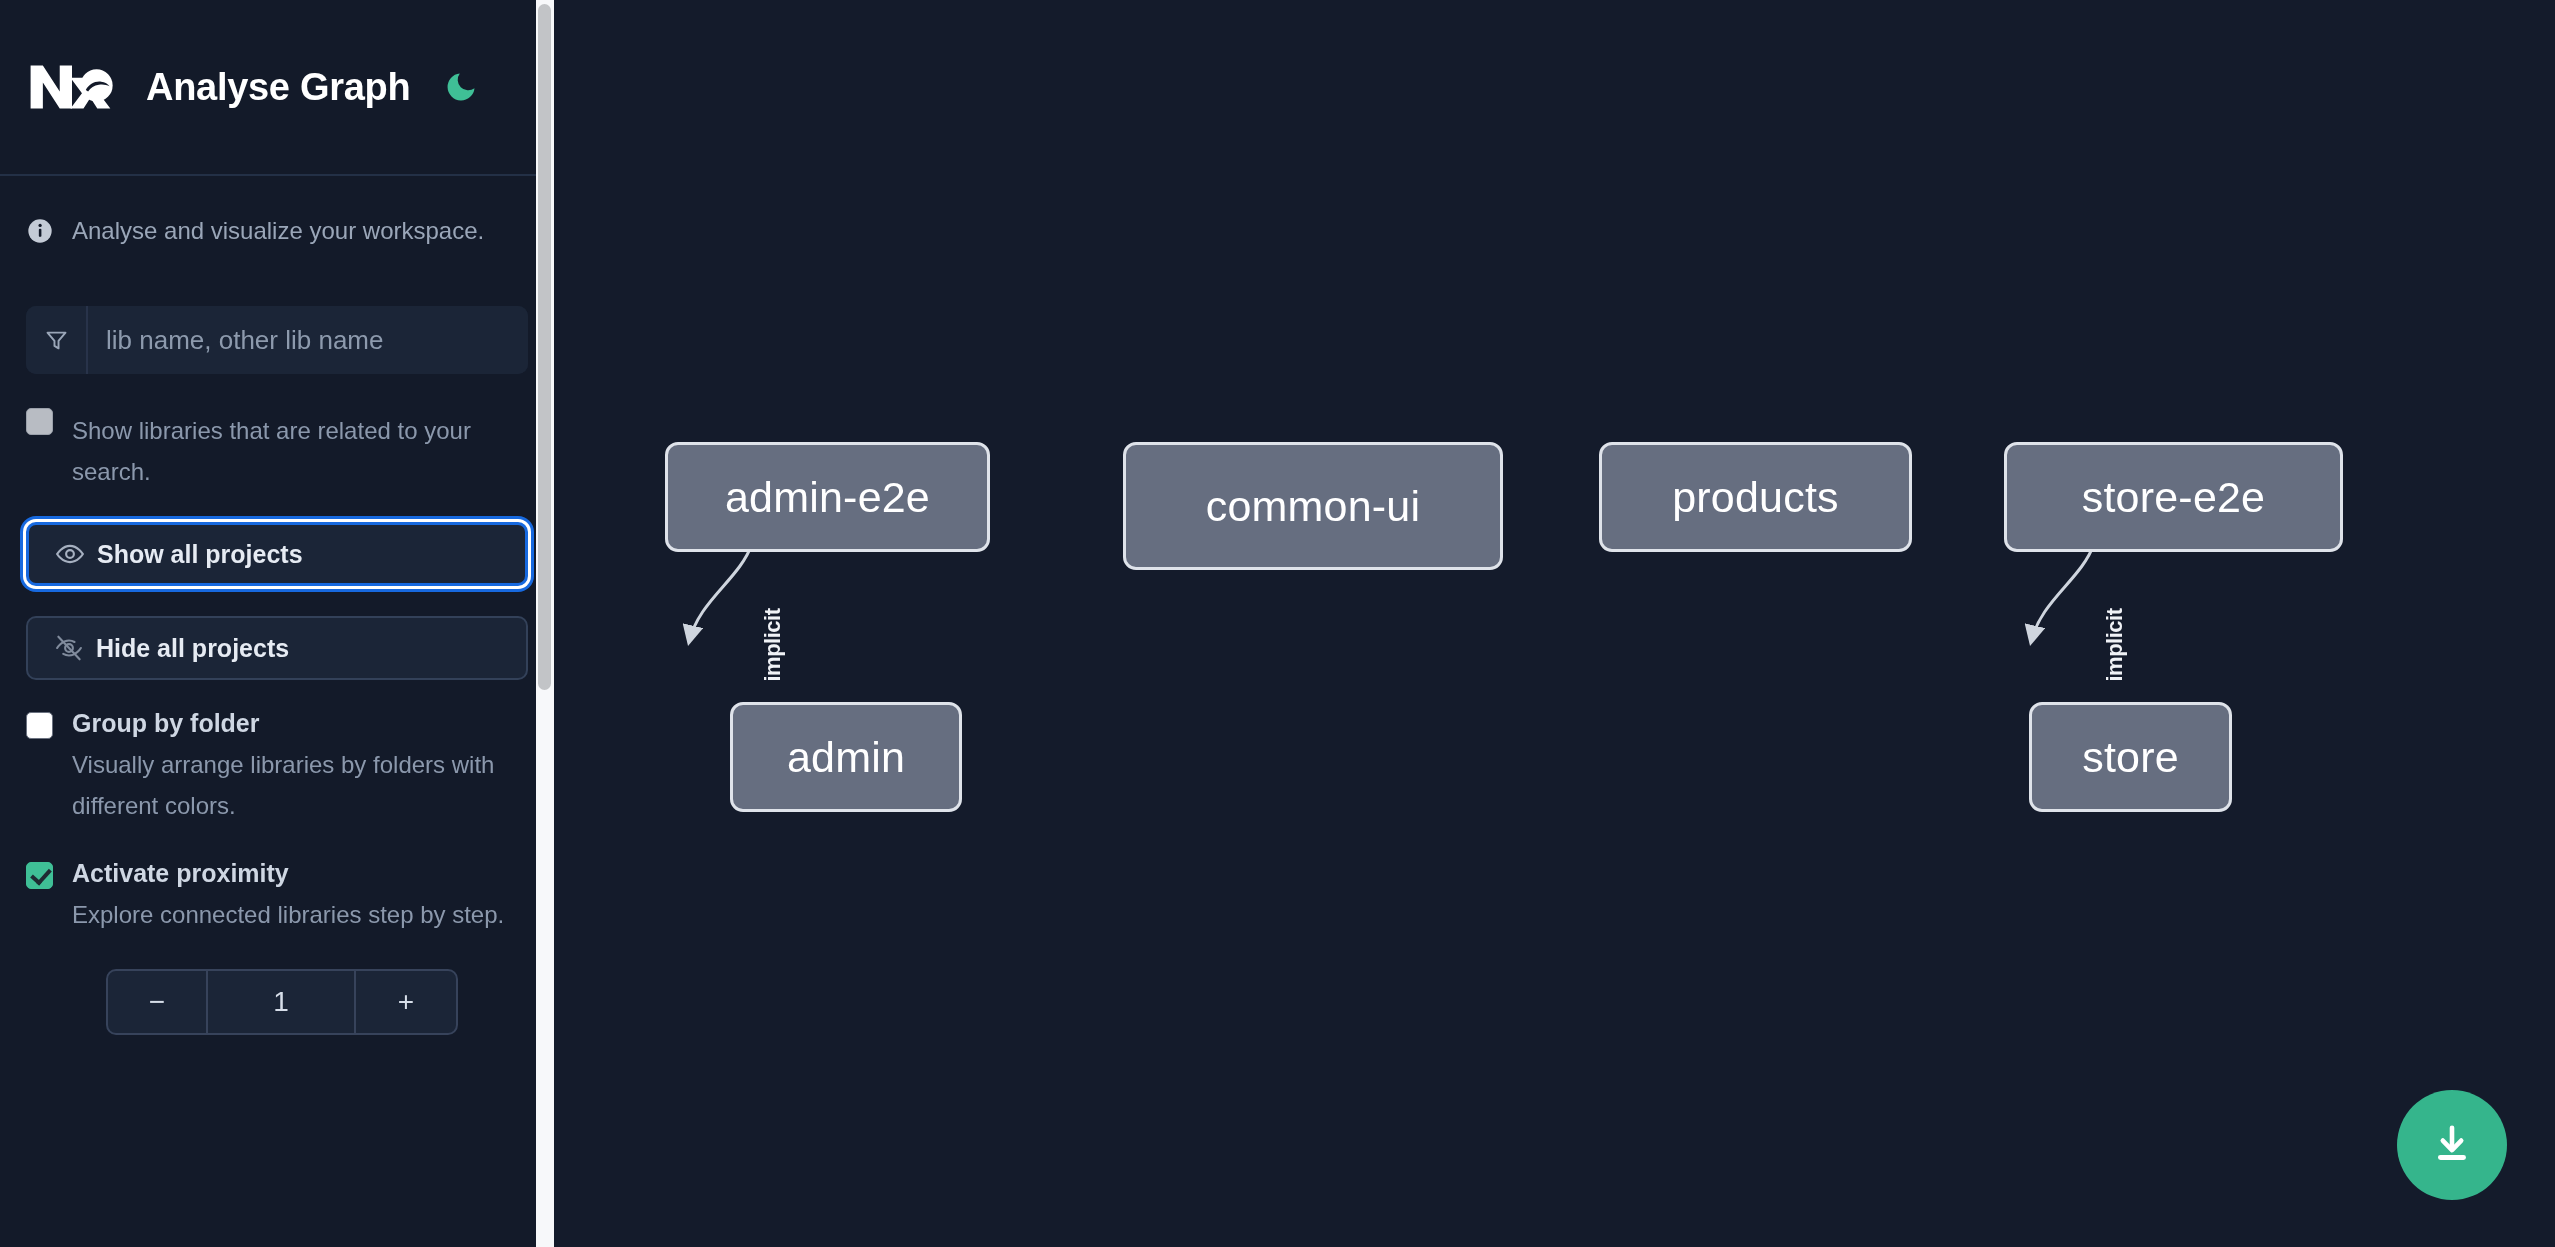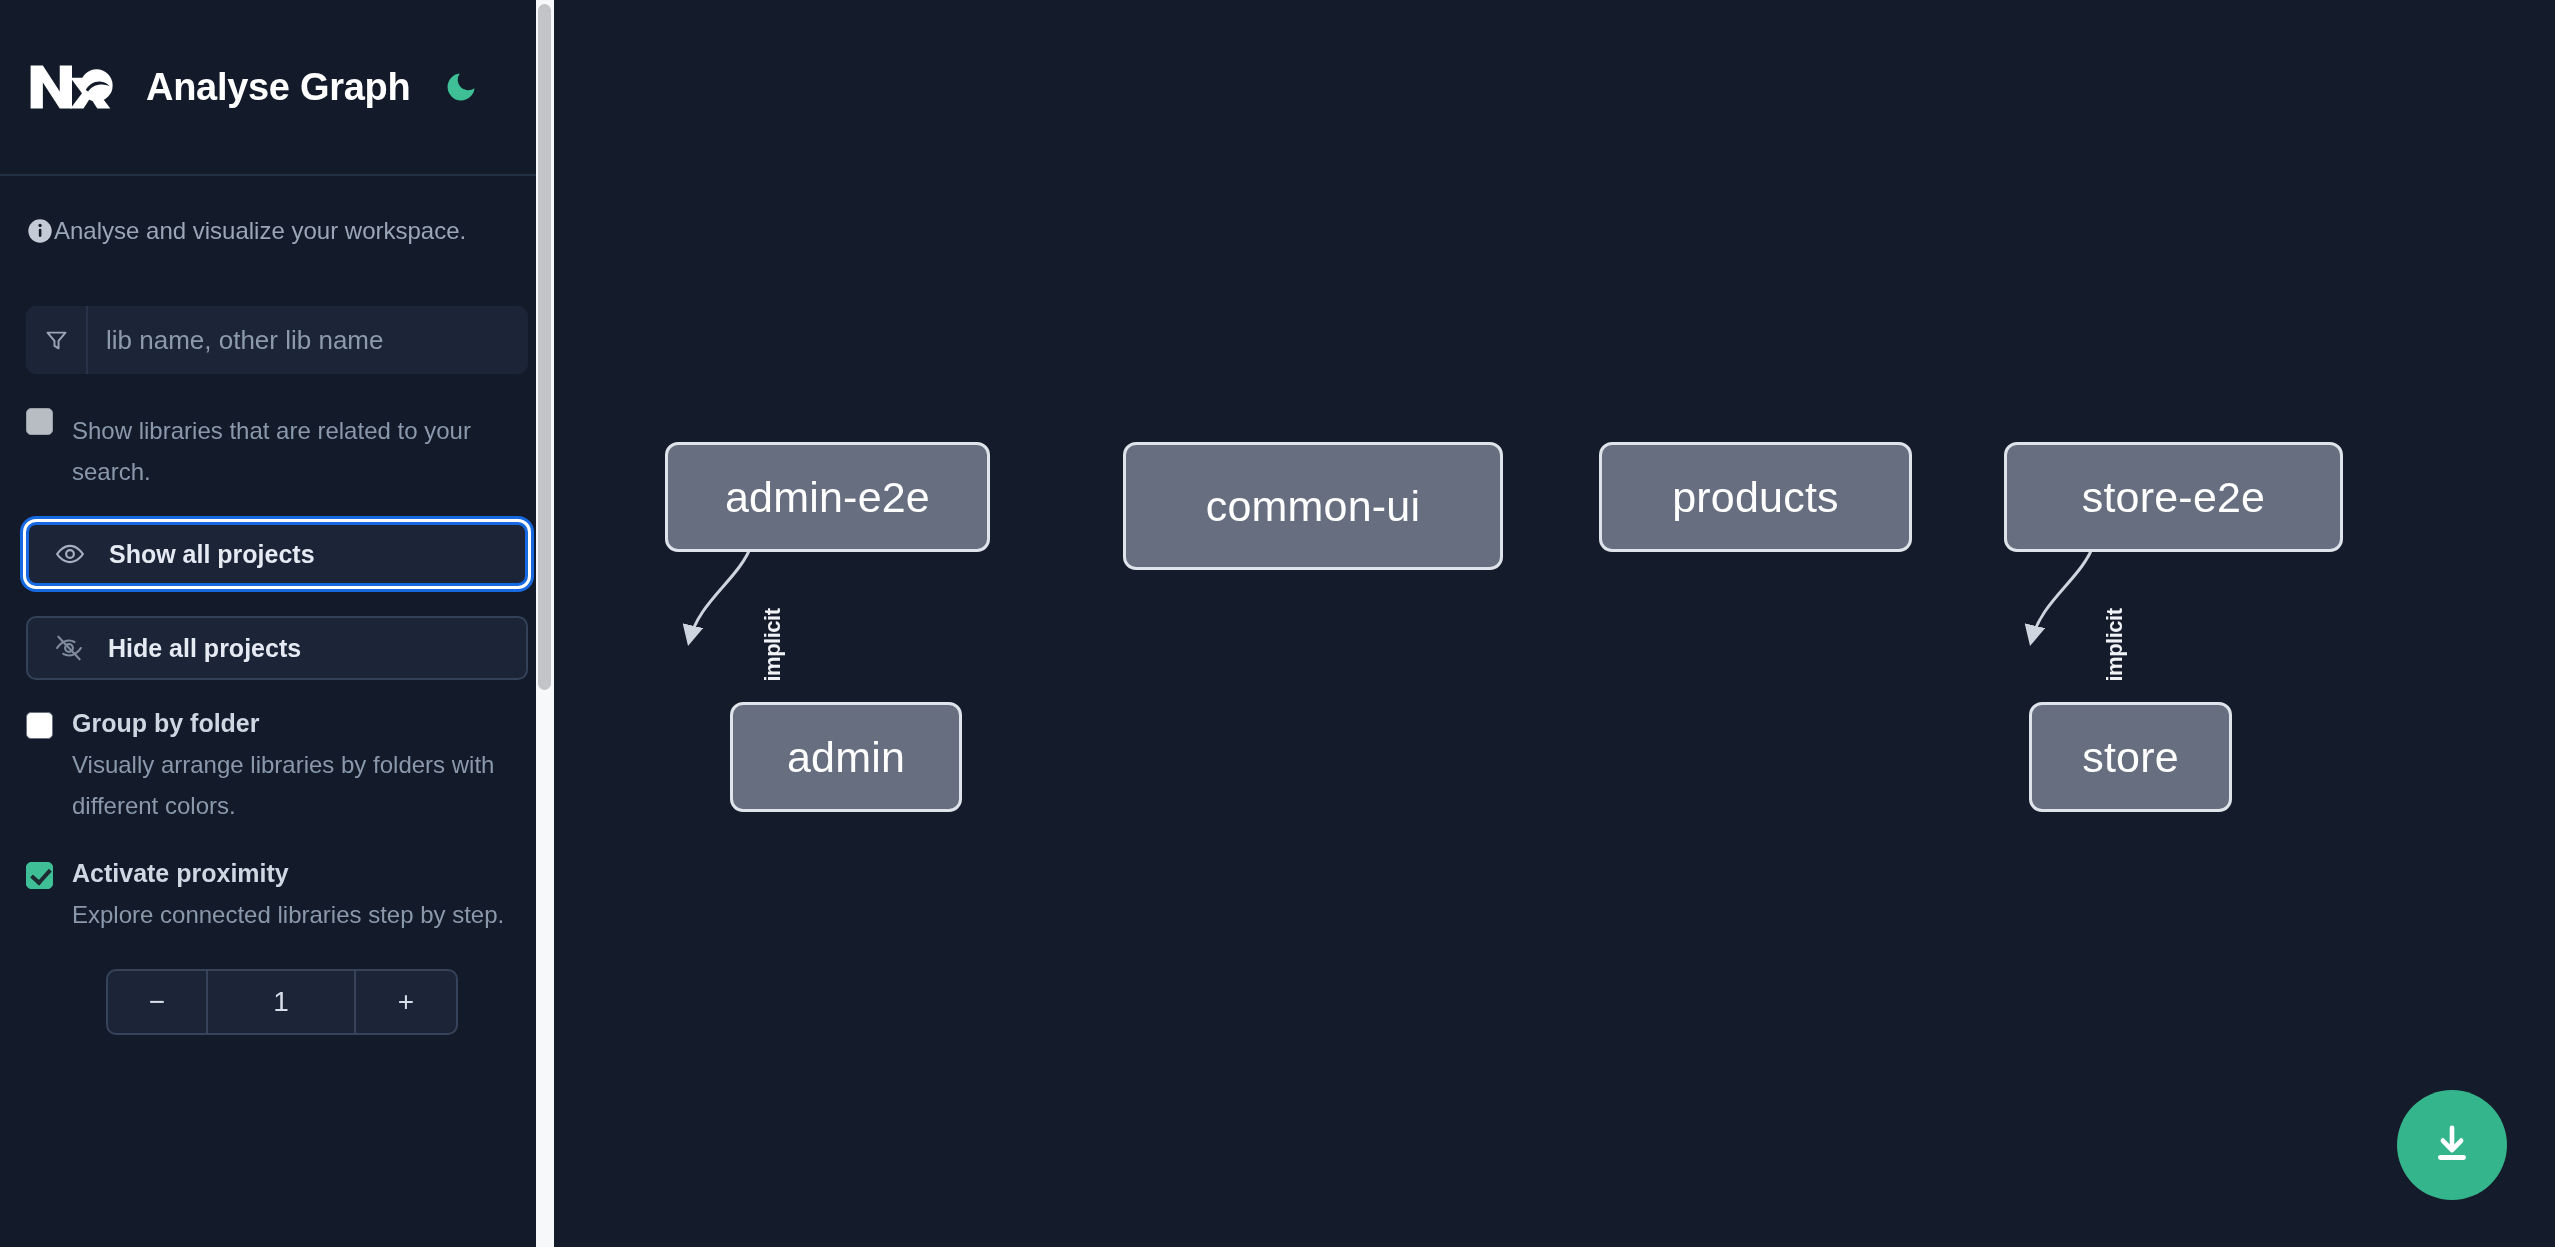--- a/index.html
+++ b/index.html
@@ -38,20 +38,21 @@
     margin-left: 30px;
     width: 42px; height: 42px;
     display: flex; align-items: center; justify-content: center;
     cursor: pointer;
   }
 
   .sb-body { padding: 0 26px; }
 
   .workspace-note {
     display: flex; align-items: center;
+    gap: 18px;
     height: 96px;
     padding-top: 14px;
   }
   .info-icon { width: 28px; height: 28px; flex: 0 0 28px; }
   .workspace-note-text {
     color: #9aa6b8;
     font-size: 24px;
     white-space: nowrap;
   }
 
@@ -117,21 +118,21 @@
     font-size: 24px;
     line-height: 41px;
     margin-top: 6px;
     max-width: 440px;
   }
 
   .big-btn {
     margin-top: 30px;
     height: 64px;
     display: flex; align-items: center;
-    gap: 22px;
+    gap: 10px;
     padding-left: 26px;
     border-radius: 10px;
     background: #1b2537;
     border: 2px solid #334159;
     color: #e6ebf3;
     font-size: 25px;
     font-weight: 700;
     cursor: pointer;
     user-select: none;
   }

